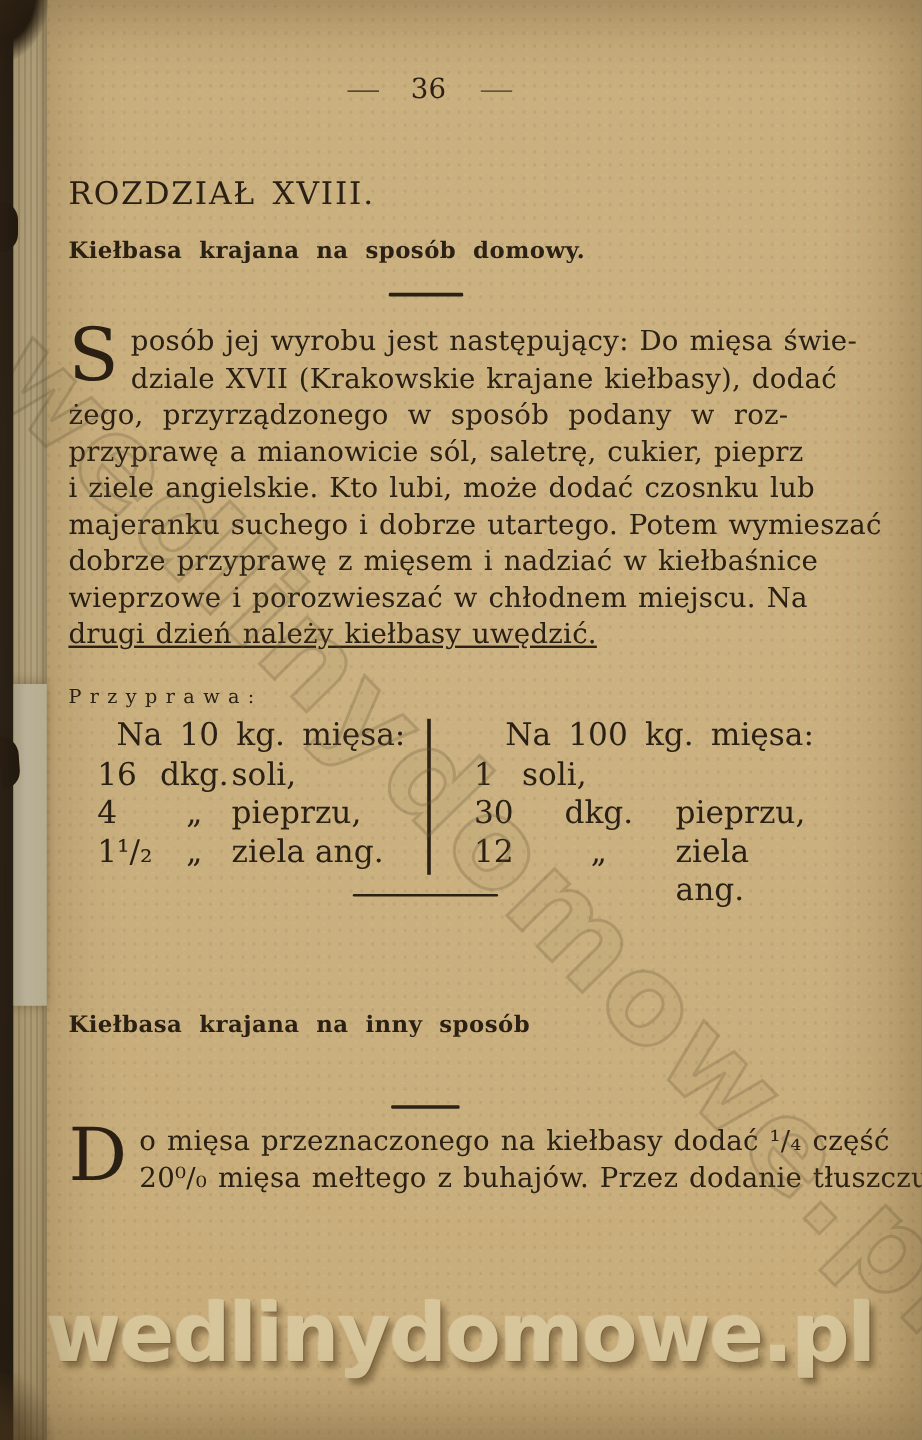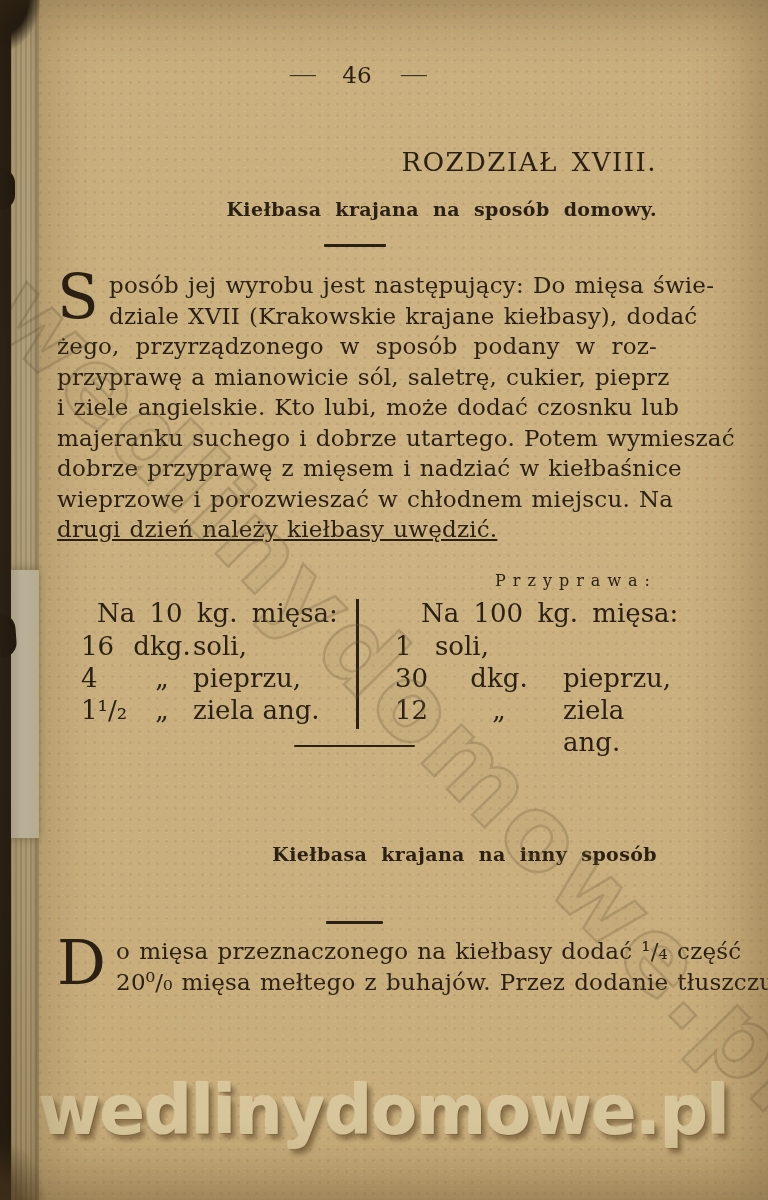--- a/index.html
+++ b/index.html
@@ -41,21 +41,21 @@
     background:
       repeating-linear-gradient(90deg, rgba(120,100,65,.18) 0 2px, rgba(236,226,196,.16) 2px 5px),
       linear-gradient(180deg,#c3b288 0%,#c8b890 40%,#bfae82 75%,#ab986c 100%);
     box-shadow:inset -4px 0 6px rgba(80,60,35,.35);}
   .bookmark{position:absolute;left:8px;top:570px;width:31px;height:268px;z-index:3;
     background:linear-gradient(90deg,#cfc8ac,#dcd7c0 45%,#c9c1a3);
     box-shadow:0 -4px 6px rgba(90,75,45,.25), 0 4px 6px rgba(90,75,45,.25);}
   
   .content{position:absolute;left:57px;top:0;width:600px;height:1200px;z-index:2;}
   .abs{position:absolute;left:0;width:600px;}
-  .center{text-align:right;}
+  .center{text-align:left;}
   .page-head{top:62px;display:flex;justify-content:center;align-items:center;gap:30px;
     font-size:23px;}
   .page-head .dash{opacity:.85;transform:scaleX(1.25) scaleY(.8);letter-spacing:-2px;}
   .ch-heading{font-size:26px;letter-spacing:1.5px;word-spacing:4px;}
   .ch18-heading{top:147px;}
   .ch-title{font-weight:bold;font-size:19px;letter-spacing:.4px;word-spacing:7px;line-height:33px;}
   .ch18-title{top:193px;}
   .rule{position:absolute;background:#2b2014;border-radius:1px;}
   .r1{top:244px;left:267px;width:62px;height:3px;}
   .r2{top:745px;left:237px;width:121px;height:2px;}
@@ -114,21 +114,21 @@
   <div class="bump bump1"></div>
   <div class="bump bump2"></div>
   <div class="corner-bottom"></div>
 
   <div class="diag-watermark">wedlinydomowe.pl</div>
 
   <div class="content">
 
     <div class="abs page-head">
       <span class="dash">—</span>
-      <span>46</span>
+      <span>36</span>
       <span class="dash">—</span>
     </div>
 
     <div class="abs center ch-heading ch18-heading">ROZDZIAŁ XVIII.</div>
     <div class="abs center ch-title ch18-title">Kiełbasa krajana na sposób domowy.</div>
     <div class="rule r1"></div>
 
     <div class="abs para p1">
       <span class="dropcap">S</span>
       <div class="pline">posób jej wyrobu jest następujący: Do mięsa świe-</div>

